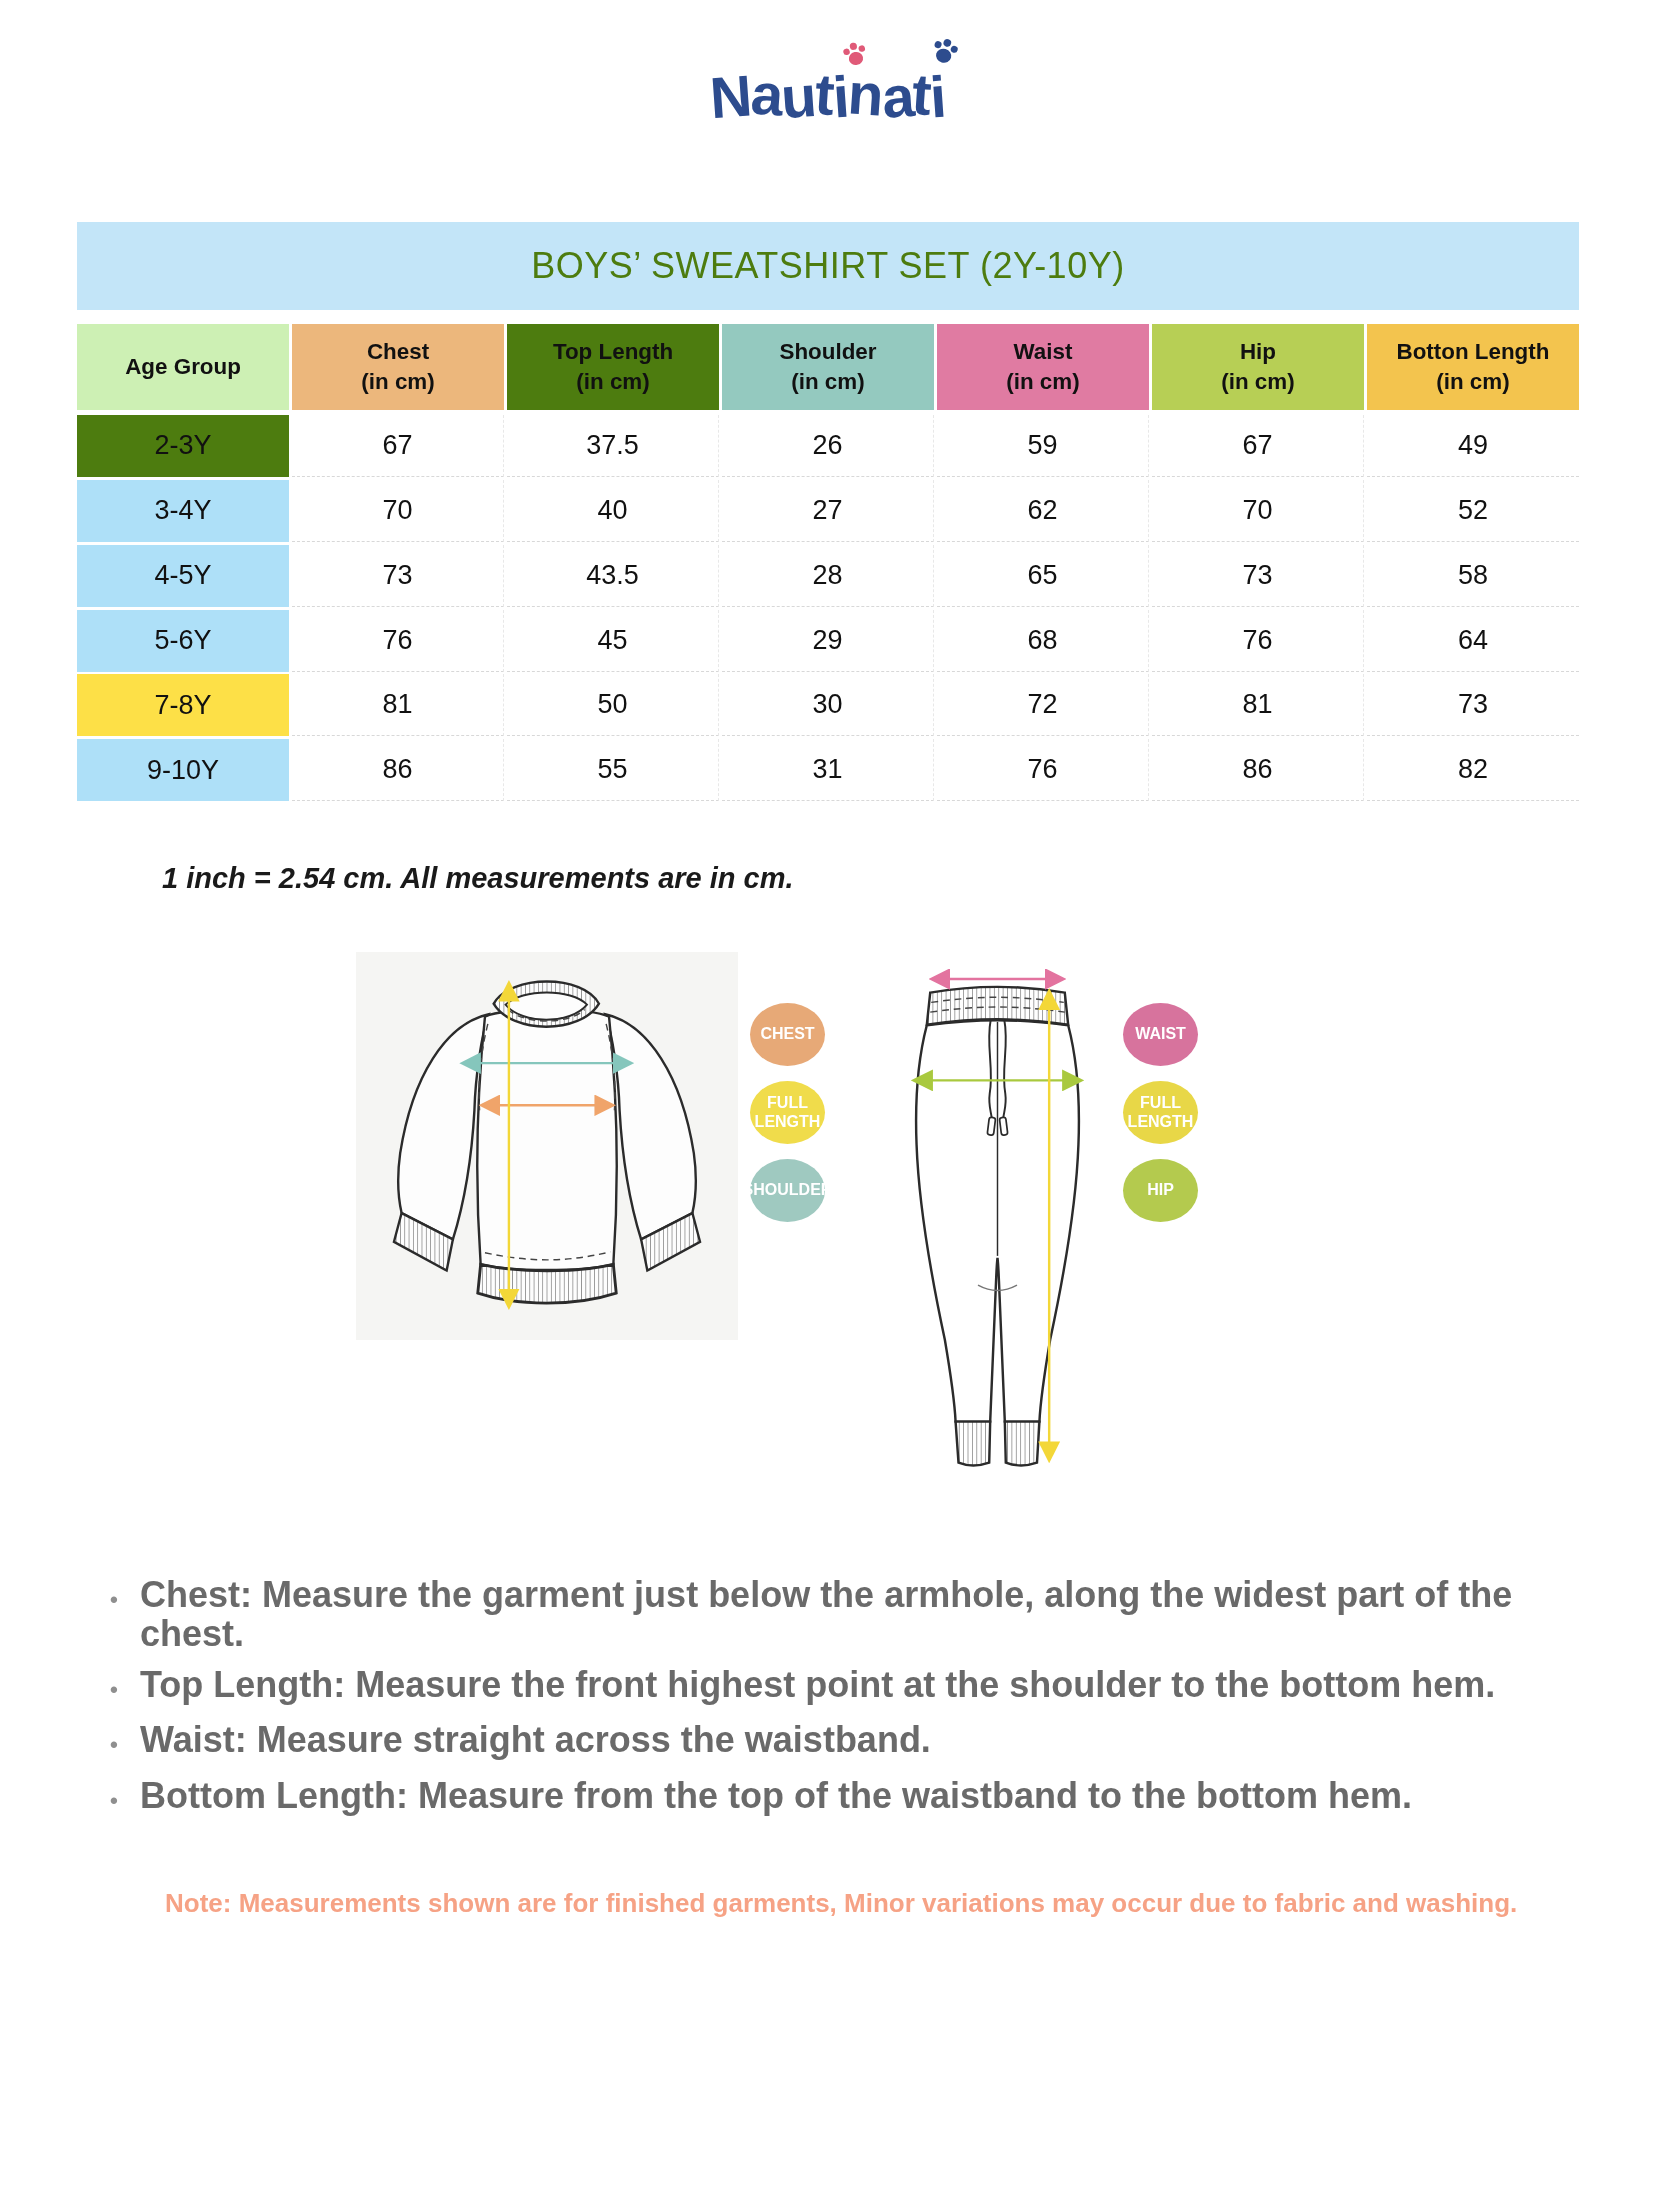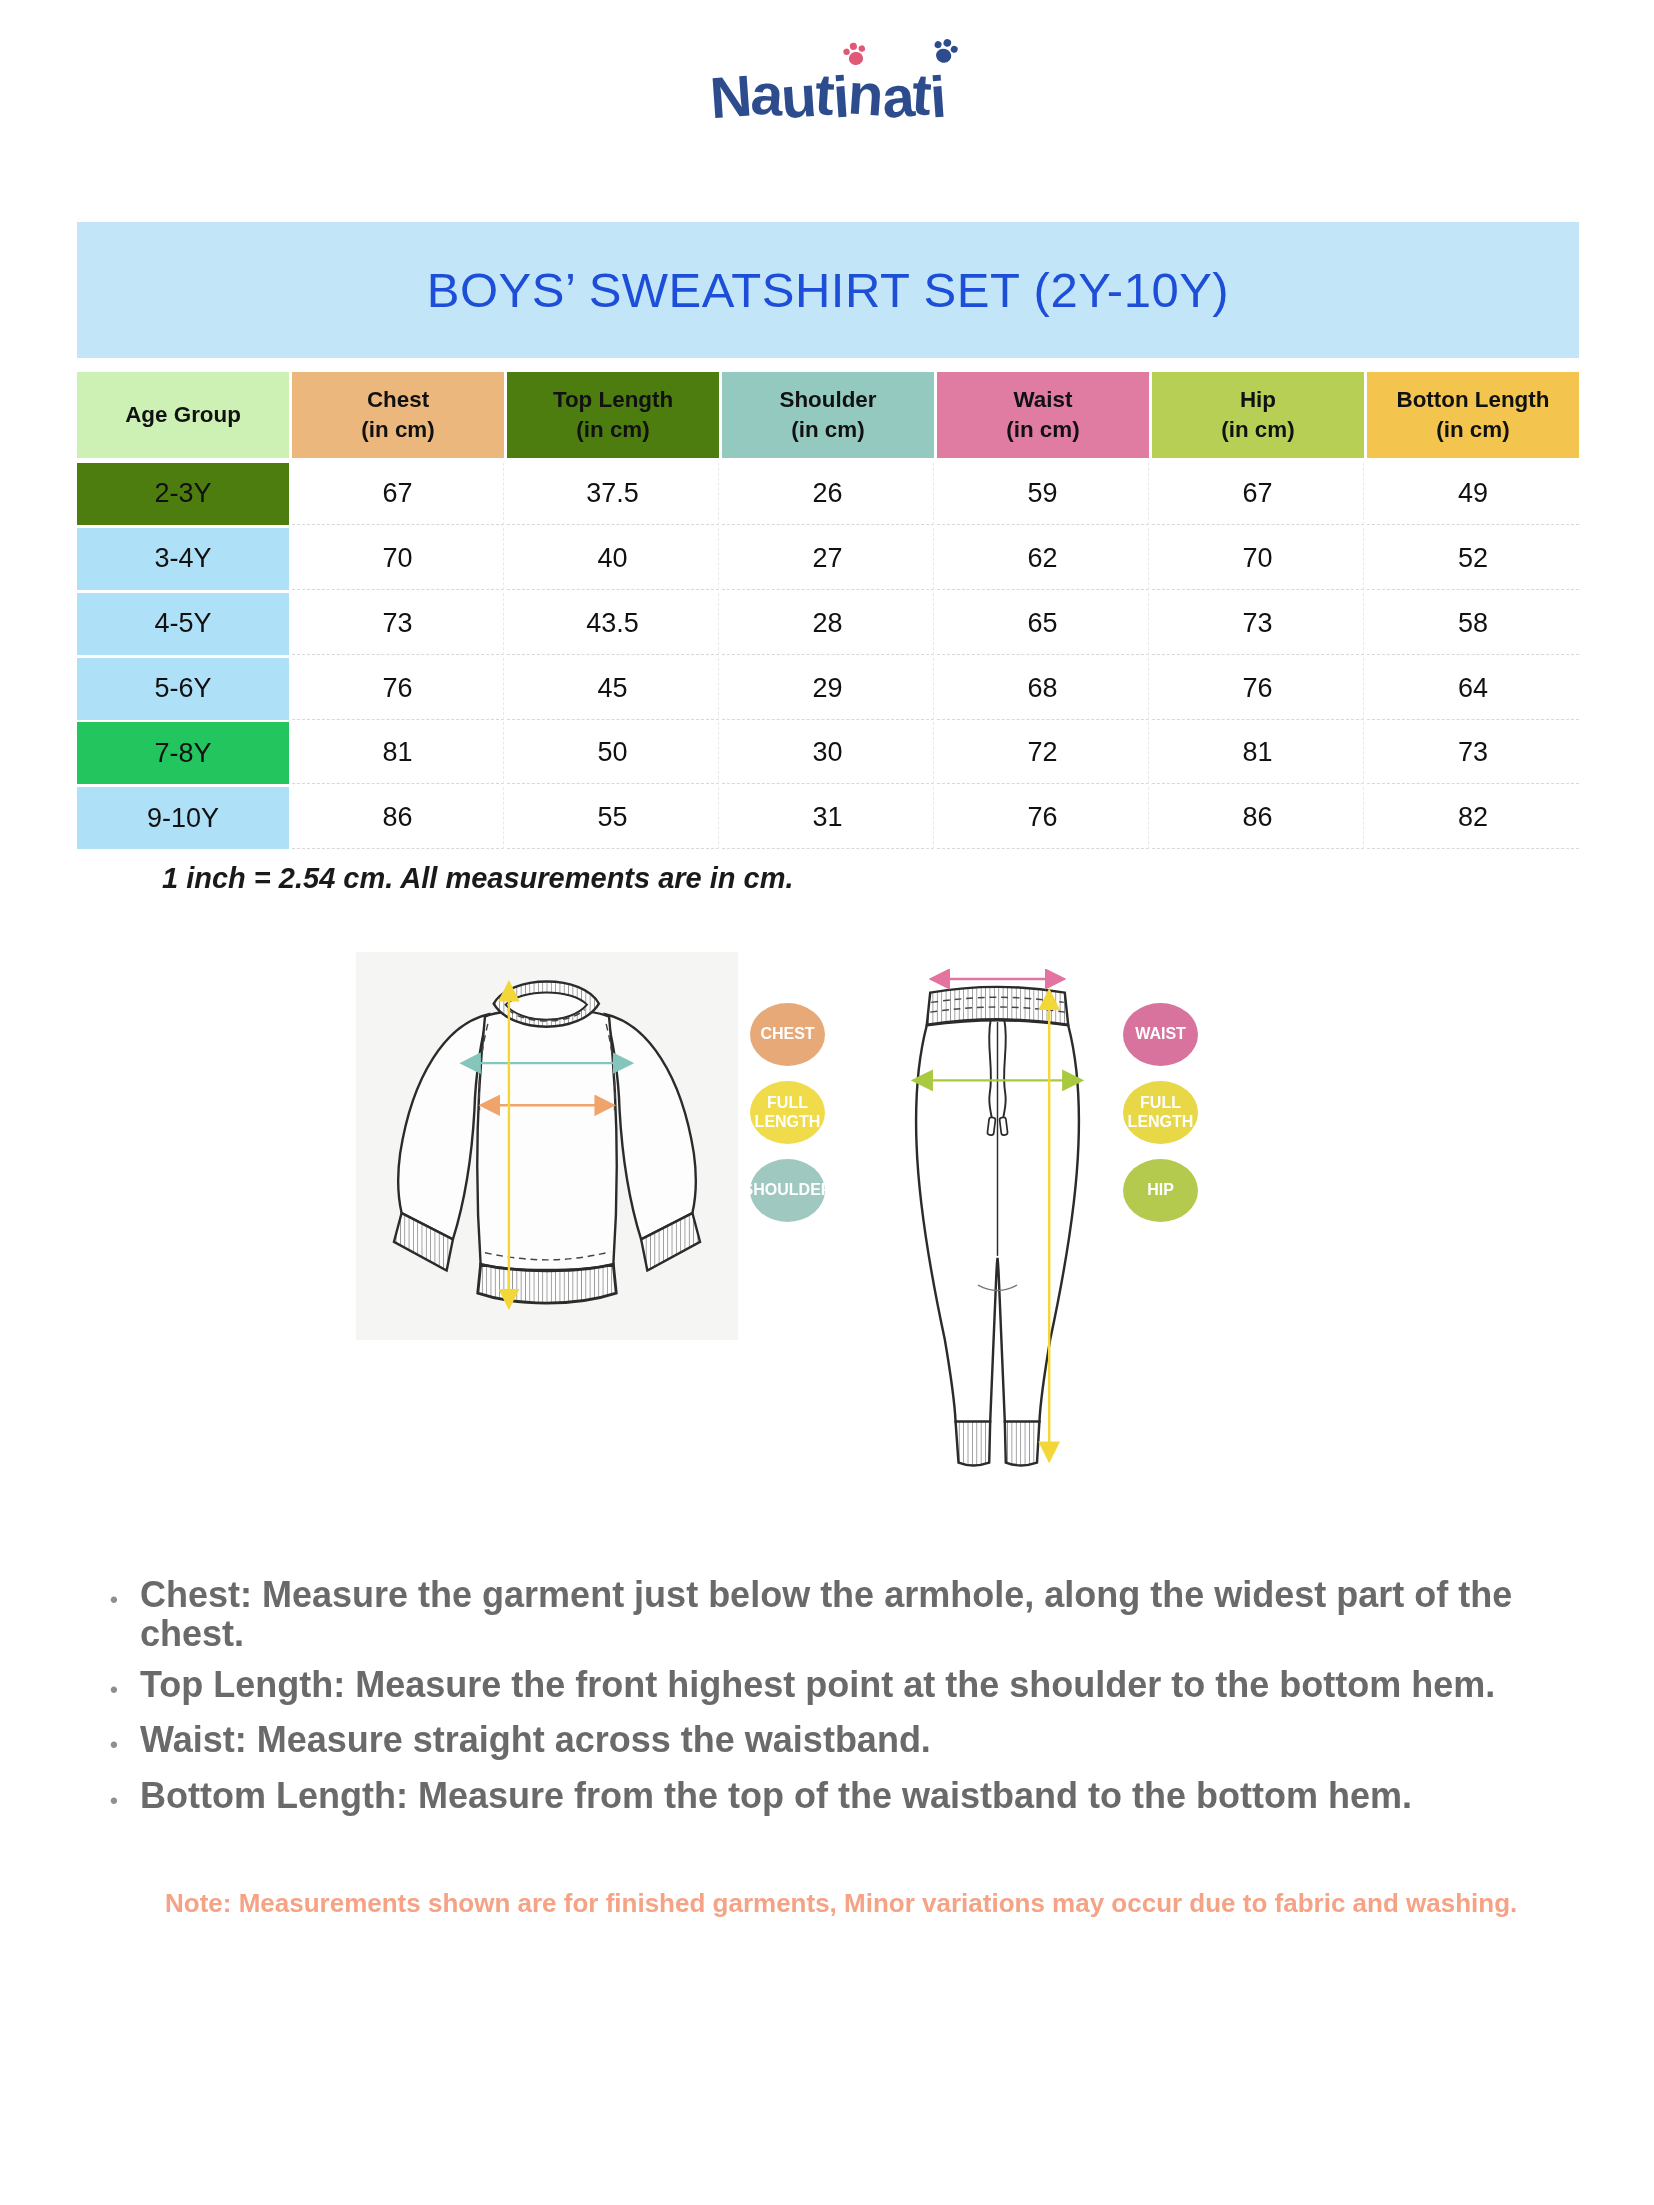--- a/index.html
+++ b/index.html
@@ -10,22 +10,22 @@
   .logo{position:relative;display:inline-block;font-size:58px;font-weight:700;letter-spacing:-1.5px;}
   .logo .ch{display:inline-block;}
   .logo .ch:nth-child(odd){transform:rotate(-4deg) translateY(1px);}
   .logo .ch:nth-child(even){transform:rotate(4deg) translateY(-1.5px);}
   .paw{position:absolute;}
   .paw.pink{left:56%;top:-21.5px;width:26px;height:26px;transform:rotate(-12deg);}
   .paw.blue{left:94%;top:-25px;width:28px;height:28px;transform:rotate(16deg);}
 
   
   .sheet{position:absolute;left:77px;top:222px;width:1502px;}
-  .title-bar{height:136px;display:flex;align-items:center;justify-content:center;
-             font-size:49px;letter-spacing:0.5px;color:#1d4ed8;}
+  .title-bar{height:88px;display:flex;align-items:center;justify-content:center;
+             font-size:36px;letter-spacing:0.5px;color:#4d7c0f;}
   .head-row{margin-top:14px;display:grid;grid-template-columns:repeat(7,1fr);gap:2.9px;height:86px;}
   .head-cell{display:flex;flex-direction:column;align-items:center;justify-content:center;
              font-size:22.4px;font-weight:700;color:#111;line-height:1.32;text-align:center;}
   .body-grid{margin-top:4.9px;display:grid;grid-template-columns:repeat(7,1fr);
              grid-auto-rows:62px;column-gap:2.9px;row-gap:2.9px;}
   .cell{display:flex;align-items:center;justify-content:center;font-size:27px;color:#111;}
   .cell.val{border-bottom:1.5px dashed #d8d8d8;}
   .cell.sep{border-right:1px dashed #e8e8e8;}
 
   
@@ -135,21 +135,21 @@
     <div class="cell val">58</div>
 
     <div class="cell age" style="background: rgb(174, 224, 248);">5-6Y</div>
     <div class="cell val sep">76</div>
     <div class="cell val sep">45</div>
     <div class="cell val sep">29</div>
     <div class="cell val sep">68</div>
     <div class="cell val sep">76</div>
     <div class="cell val">64</div>
 
-    <div class="cell age" style="background: #22c55e;">7-8Y</div>
+    <div class="cell age" style="background: #fde047;">7-8Y</div>
     <div class="cell val sep">81</div>
     <div class="cell val sep">50</div>
     <div class="cell val sep">30</div>
     <div class="cell val sep">72</div>
     <div class="cell val sep">81</div>
     <div class="cell val">73</div>
 
     <div class="cell age" style="background: rgb(174, 224, 248);">9-10Y</div>
     <div class="cell val sep">86</div>
     <div class="cell val sep">55</div>

